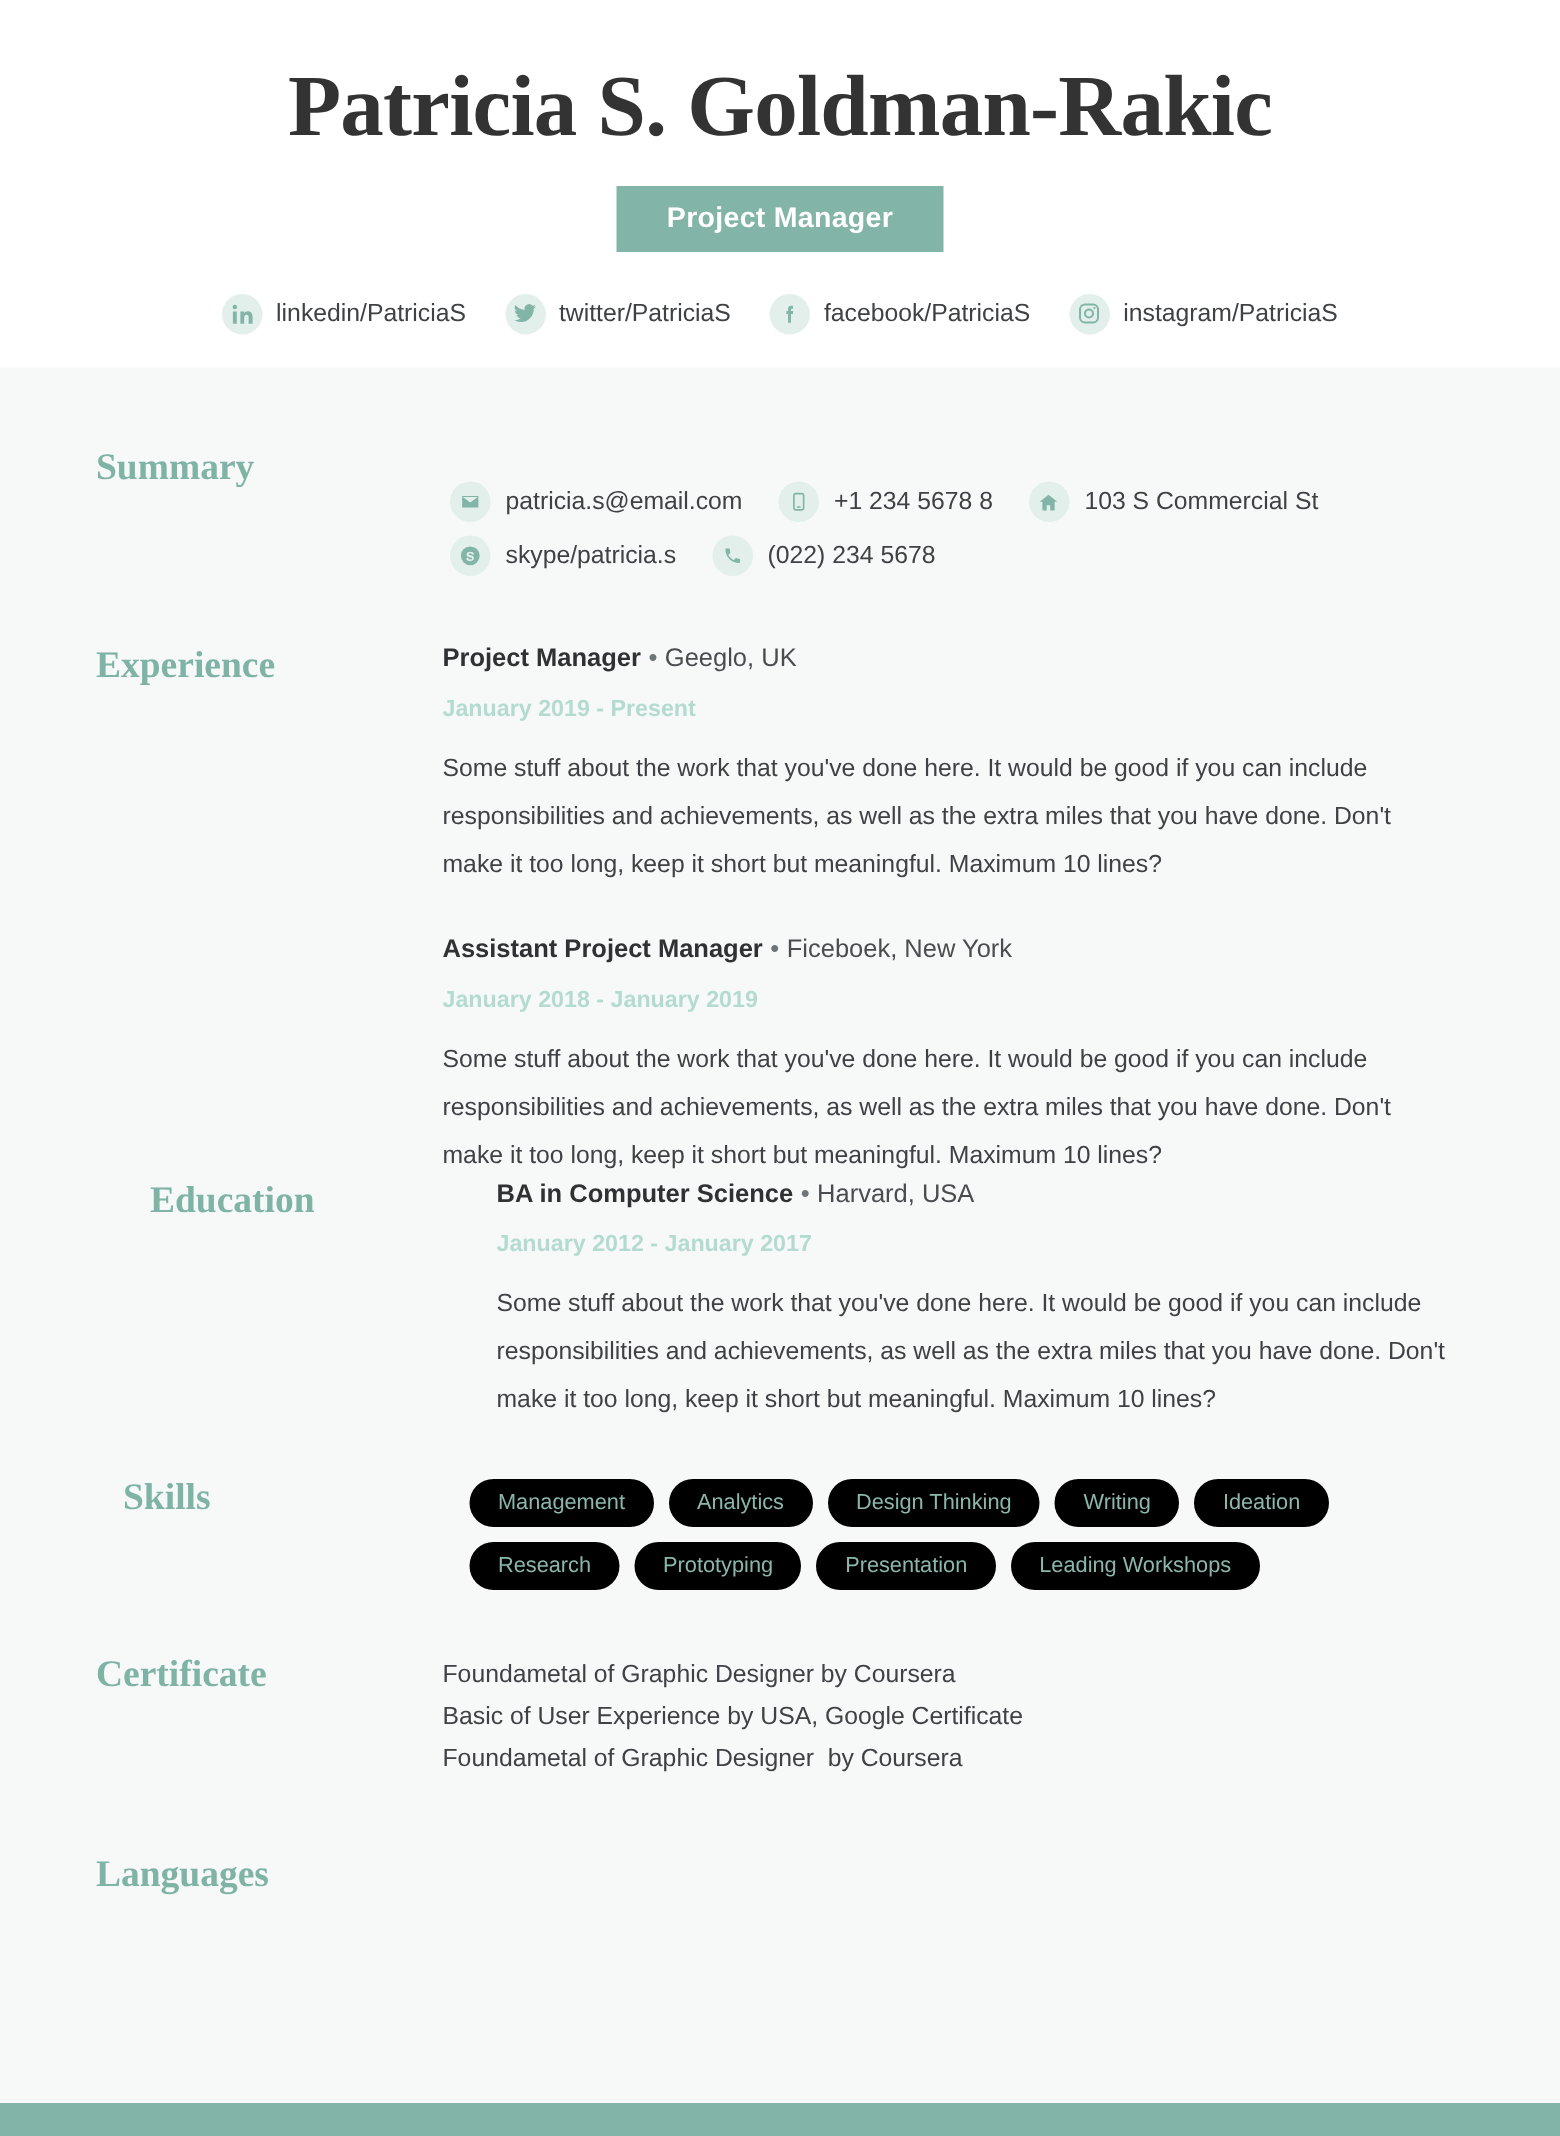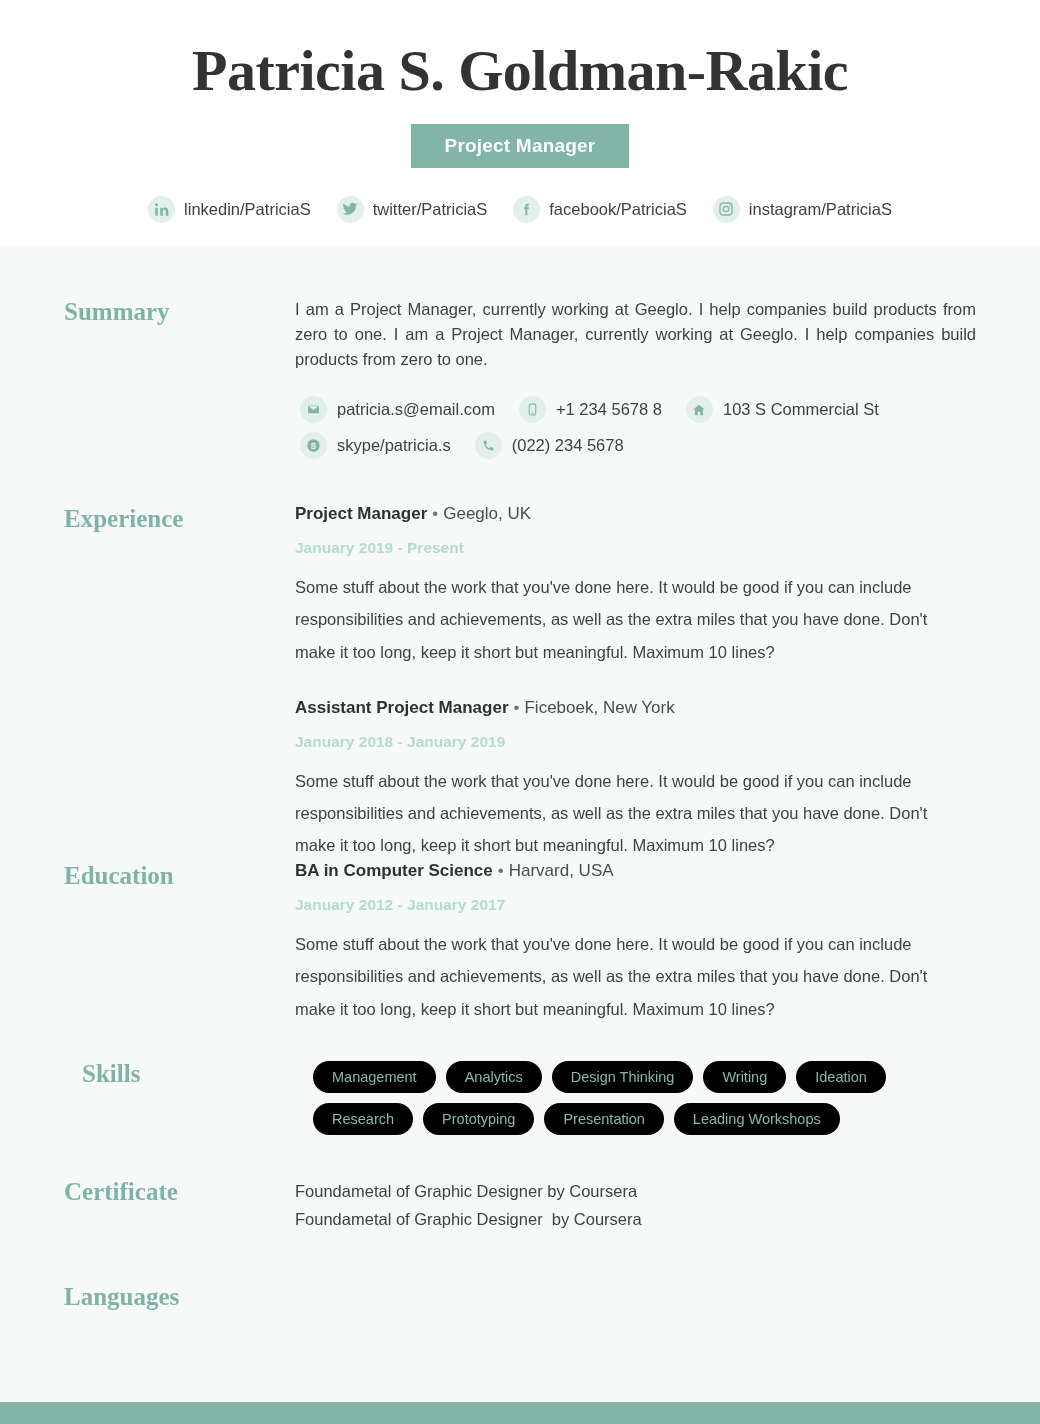--- a/index.html
+++ b/index.html
@@ -175,21 +175,21 @@
   .cert-line {
     font-size: 16.5px;
     line-height: 1.72;
     color: #3f4144;
     white-space: pre-wrap;
   }
 
   
   .sec-summary { margin-bottom: 36px; }
   .sec-experience { }
-  .sec-education { margin-bottom: 34px; }
+  .sec-education { margin-bottom: 34px; margin-left: 36px; }
   .sec-skills { margin-bottom: 42px; margin-left: 18px; }
   .sec-certificate { margin-bottom: 48px; }
 
   
   .footer-bar {
     position: absolute;
     left: 0;
     bottom: 0;
     width: 1040px;
     height: 22px;
@@ -245,21 +245,20 @@
     </div>
 
   </div>
 </div>
 
 <div class="content">
 
   <div class="section sec-summary">
     <div class="sec-head">Summary</div>
     <div class="sec-body">
-      <p class="summary-text">I am a Project Manager, currently working at Geeglo. I help companies build products from zero to one. I am a Project Manager, currently working at Geeglo. I help companies build products from zero to one.</p>
 
       <div class="contact-block">
         <div class="contact-row">
 
           <div class="contact-item">
             <span class="ico-circle">
               <svg width="13" height="13" viewBox="0 0 24 24" fill="#82b5a8">
                 <path d="M2 5h20v14H2z" fill="#82b5a8"></path>
                 <path d="M2.8 6l9.2 7 9.2-7z" fill="#e2efeb"></path>
               </svg>
@@ -364,20 +363,21 @@
         <span class="pill">Presentation</span>
         <span class="pill">Leading Workshops</span>
       </div>
     </div>
   </div>
 
   <div class="section sec-certificate">
     <div class="sec-head">Certificate</div>
     <div class="sec-body">
       <div class="cert-line">Foundametal of Graphic Designer by Coursera</div>
+      <div class="cert-line">Basic of User Experience by USA, Google Certificate</div>
       <div class="cert-line">Foundametal of Graphic Designer  by Coursera</div>
     </div>
   </div>
 
   <div class="section sec-languages">
     <div class="sec-head">Languages</div>
   </div>
 
 </div>
 

